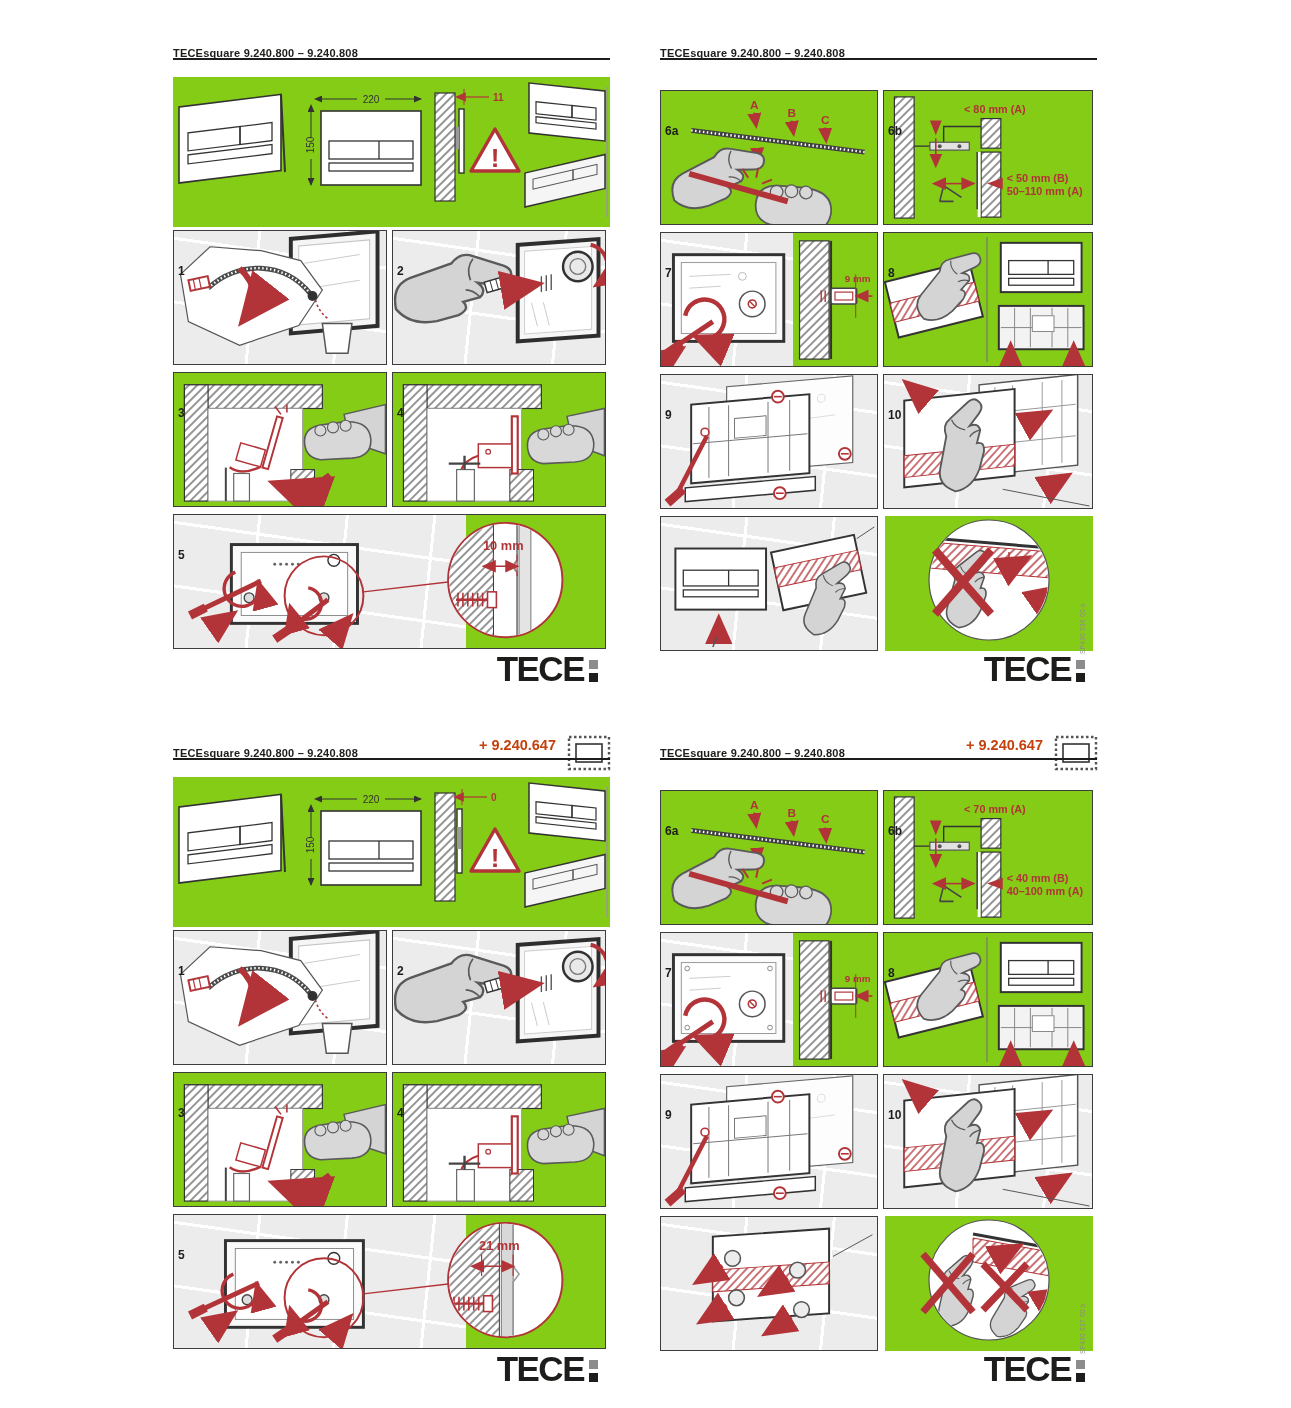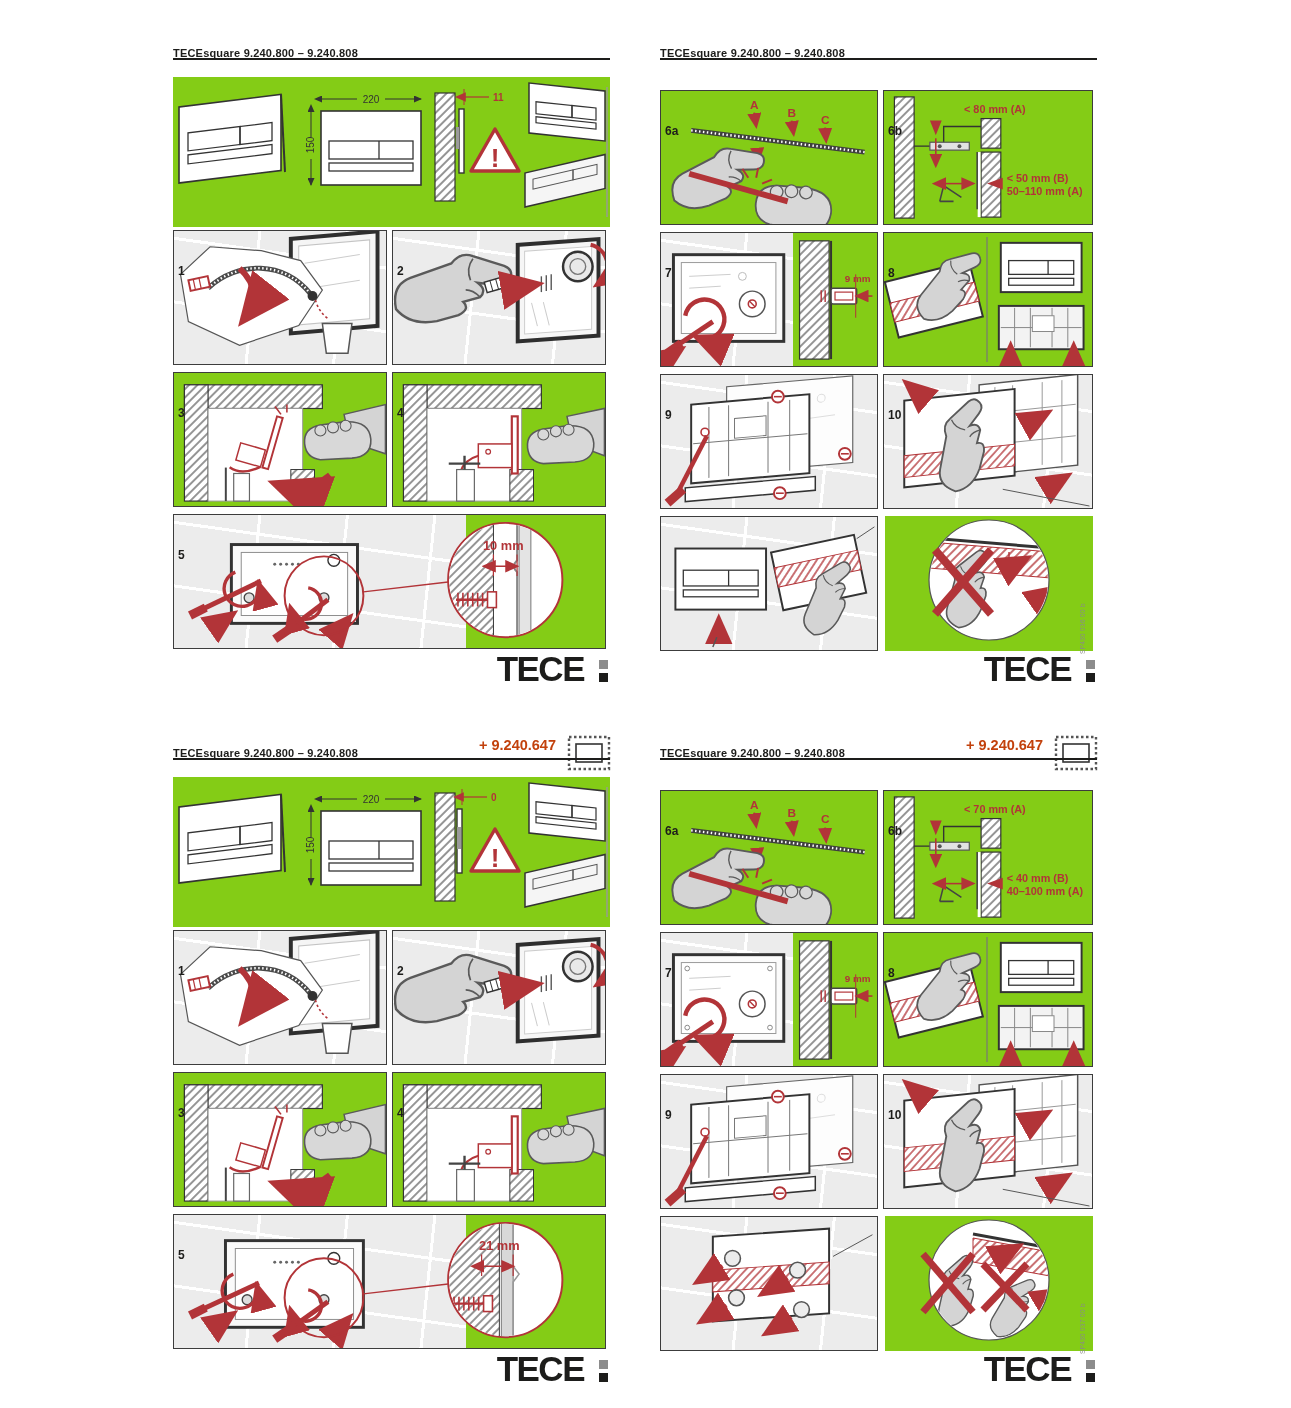--- a/index.html
+++ b/index.html
@@ -11,21 +11,21 @@
   .rule{position:absolute;left:0;top:23px;width:437px;height:1.6px;background:#1d1d1b;}
   .panel{position:absolute;border:1.6px solid #3c3c3c;box-sizing:border-box;overflow:hidden;background:#84cc16;}
   .noborder{border:none;}
   .tiles{background-color:#ececec;background-image:
      repeating-linear-gradient(96deg,rgba(0,0,0,0) 0 84px,#fff 84px 87px),
      repeating-linear-gradient(8deg,rgba(0,0,0,0) 0 60px,#fff 60px 63px);}
   .tilefill{position:absolute;top:0;bottom:0;left:0;}
   .stepnum{position:absolute;left:4px;top:1px;font-weight:bold;font-size:12px;color:#1d1d1b;z-index:6;margin-top:32px;}
   .psvg{position:absolute;inset:0;width:100%;height:100%;z-index:2;}
   svg text{font-family:"Liberation Sans",sans-serif;}
-  .logo{position:absolute;right:2px;top:620px;display:flex;align-items:flex-start;gap:15px;text-align:right;}
+  .logo{position:absolute;right:12px;top:620px;display:flex;align-items:flex-start;gap:5px;text-align:right;}
   .logo-text{font-weight:bold;font-size:35px;line-height:0.82;letter-spacing:-1.5px;color:#1d1d1b;}
   .logo-colon{display:flex;flex-direction:column;gap:4px;padding-top:5px;}
   .logo-colon i{width:9px;height:9px;display:block;}
   .sq-top{background:#8c8c8c;}
   .sq-bot{background:#1d1d1b;}
   .vcode{position:absolute;left:426px;top:612px;font-size:6.5px;color:#8a8a8a;transform:rotate(-90deg);transform-origin:left bottom;white-space:nowrap;letter-spacing:.3px;}
 </style>
 </head>
 <body>
 

